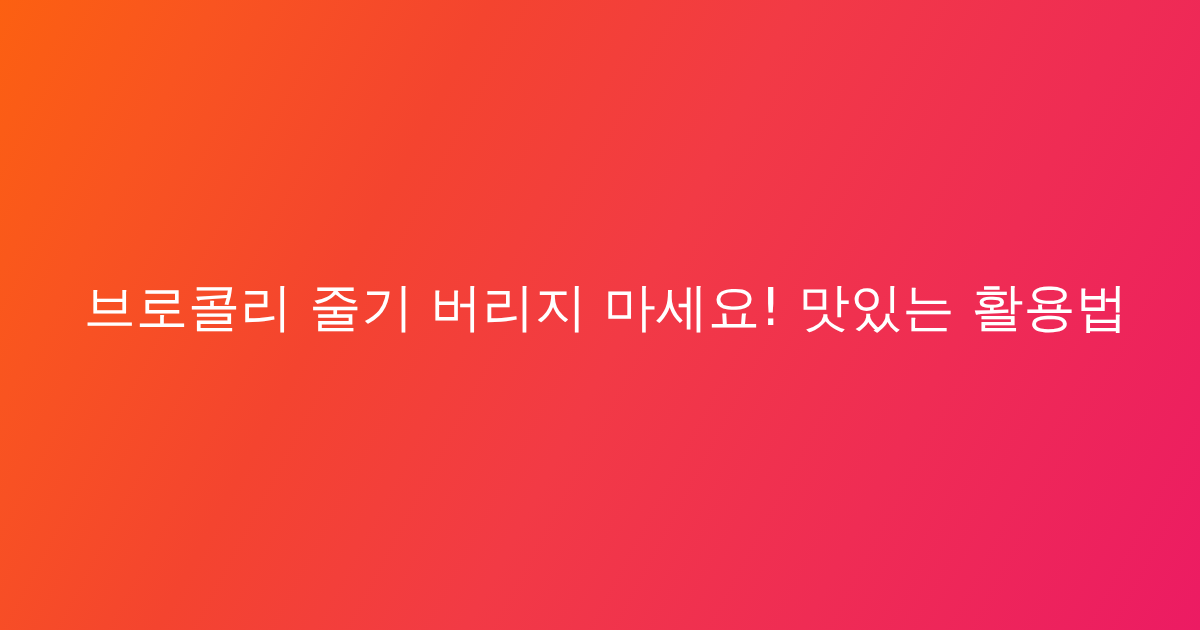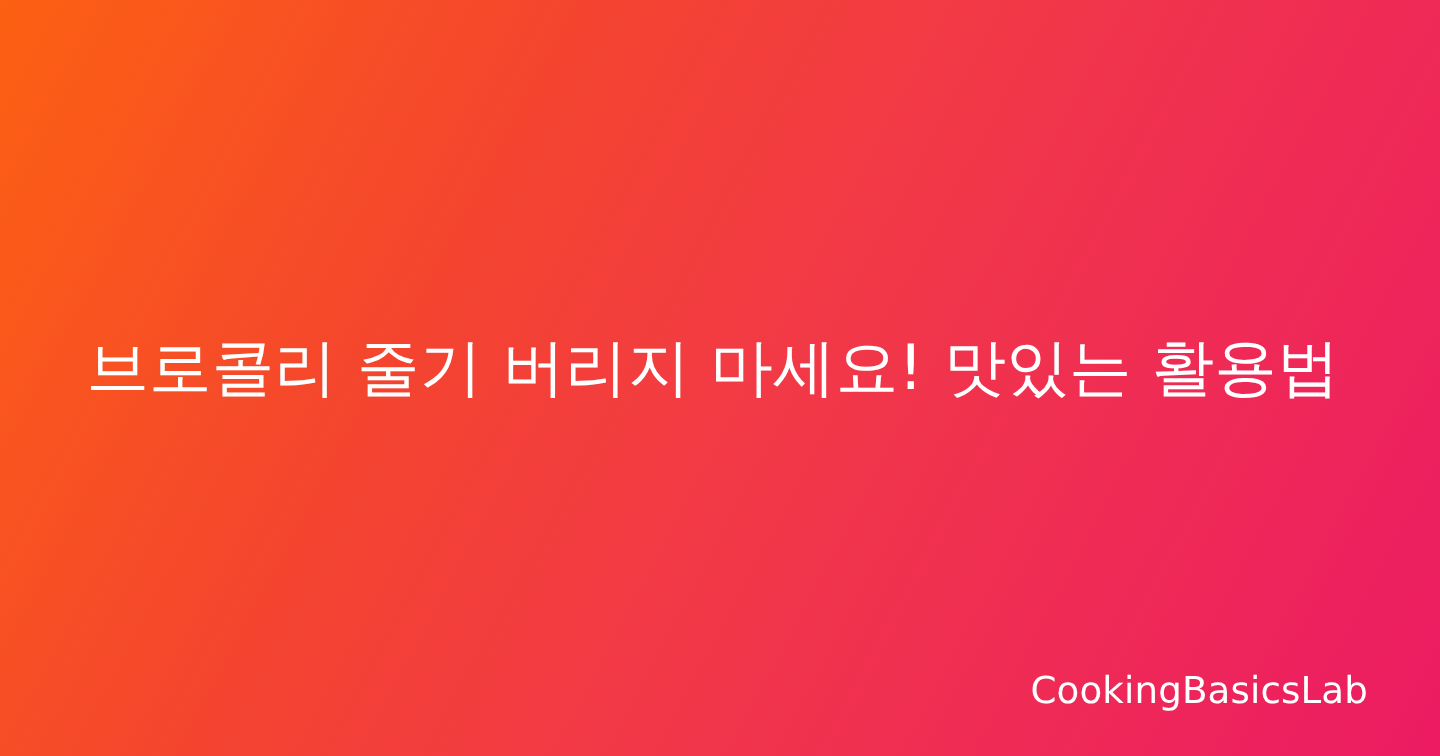--- a/index.html
+++ b/index.html
@@ -39,21 +39,21 @@
     align-items: center;
     justify-content: center;
     padding: 0 72px;
     box-sizing: border-box;
     pointer-events: none;
   }
 
   .title {
     width: 1056px;
     margin: 0;
-    text-align: left;
+    text-align: right;
     color: #ffffff;
     font-family: "DejaVu Sans", "Liberation Sans", sans-serif;
     font-size: 52px;
     font-weight: 400;
     line-height: 78px;
     letter-spacing: 0.2px;
     word-break: keep-all;
     transform: translateY(-8px);
   }
 
@@ -73,15 +73,14 @@
 </style>
 </head>
 <body>
 
 <div class="card">
 
   <div class="title-wrap">
     <h1 class="title">브로콜리 줄기 버리지 마세요! 맛있는 활용법</h1>
   </div>
 
-  <div class="brand">CookingBasicsLab</div>
 
 </div>
 
 </body></html>

